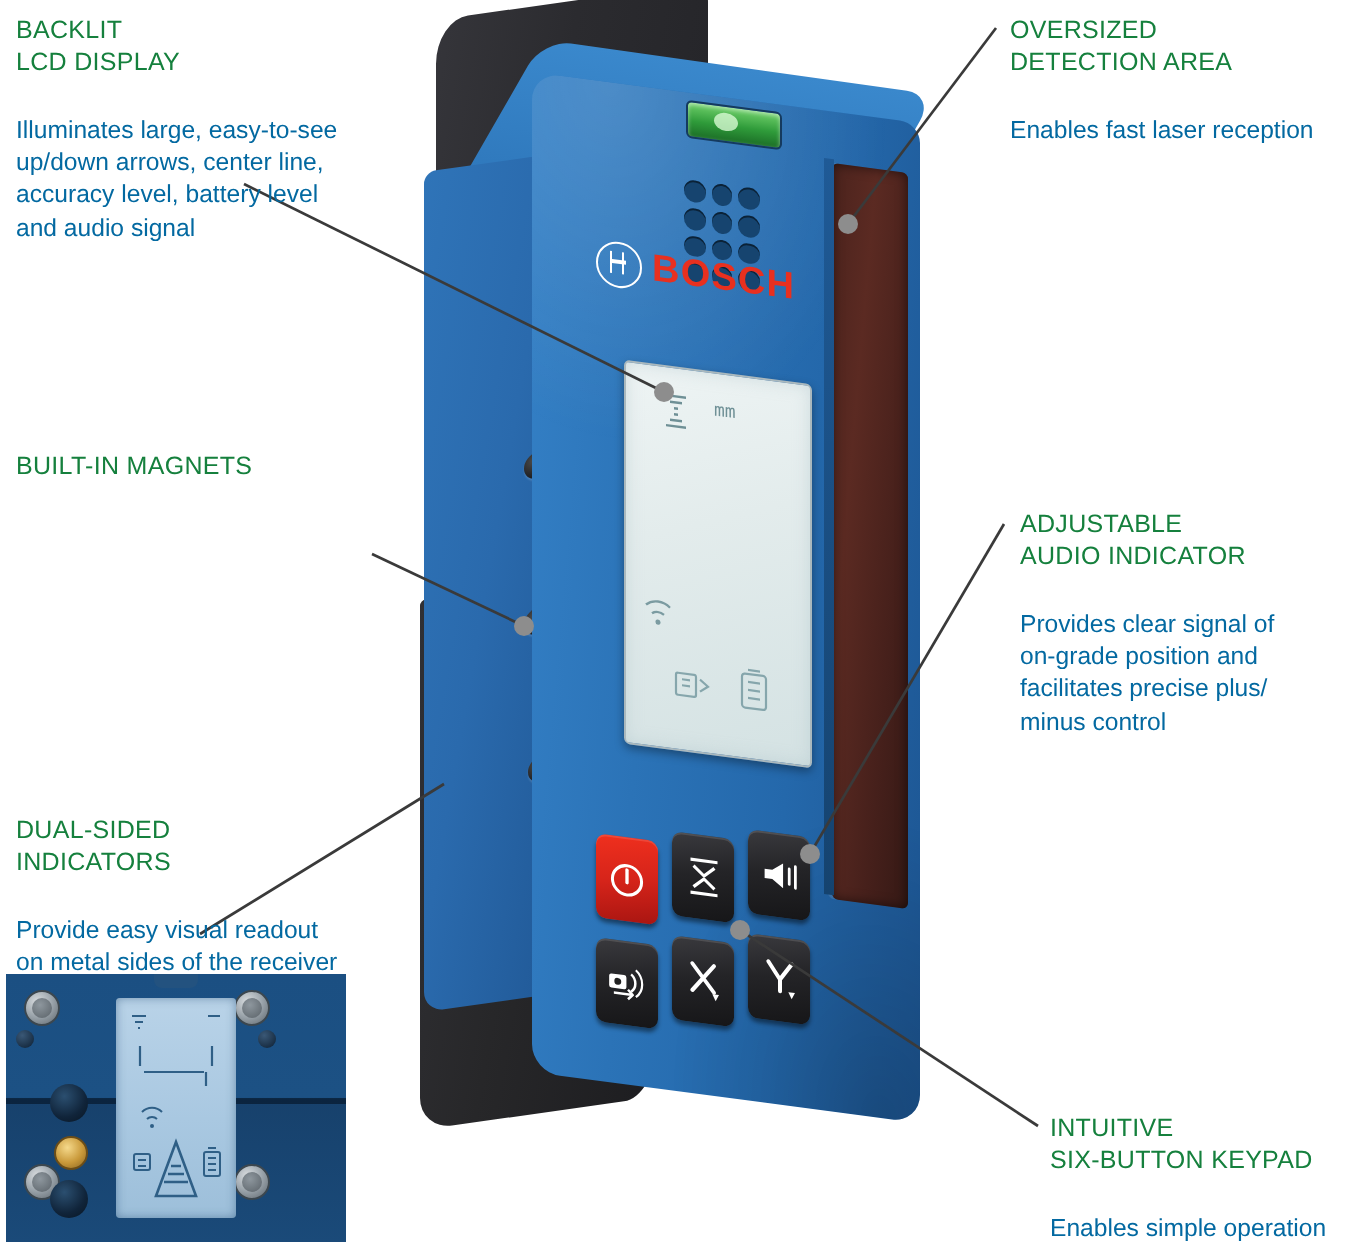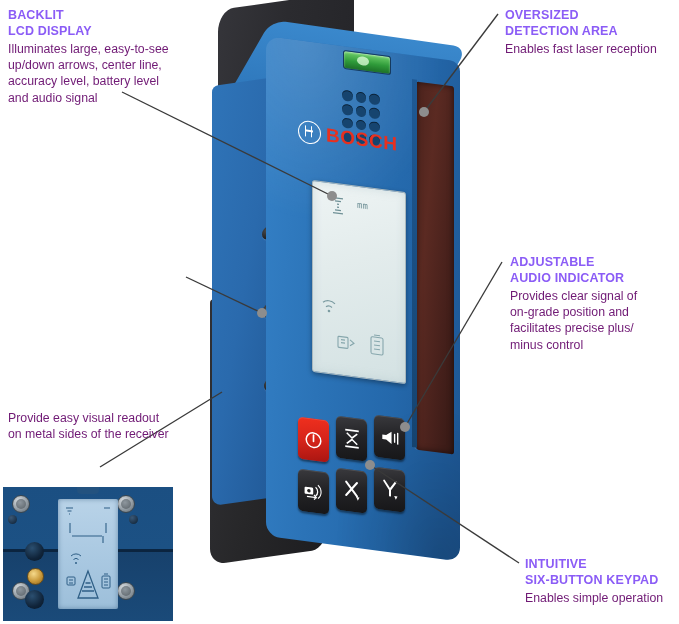--- a/index.html
+++ b/index.html
@@ -22,33 +22,33 @@
     width: 679px;
     height: 624px;
   }
 
   
   .callout {
     position: absolute;
     color: #231f20;
   }
   .callout .ttl {
-    font-weight: bold;
+    font-weight: normal;
     font-size: 12.5px;
     line-height: 15.5px;
     letter-spacing: 0.15px;
-    color: #8b5cf6;
+    color: #15803d;
     white-space: pre-line;
   }
   .callout .body {
     font-size: 12.3px;
     line-height: 16.2px;
-    color: #701a75;
+    color: #0369a1;
     white-space: pre-line;
-    margin-top: 2px;
+    margin-top: 18px;
   }
 
   #co-lcd      { left: 8px;   top: 8px;   width: 215px; }
   #co-magnets  { left: 8px;   top: 226px; width: 215px; }
   #co-dual     { left: 8px;   top: 408px; width: 215px; }
   #co-detect   { left: 505px; top: 8px;   width: 178px; }
   #co-audio    { left: 510px; top: 255px; width: 172px; }
   #co-keypad   { left: 525px; top: 557px; width: 160px; }
 
   
@@ -522,23 +522,26 @@
   <div class="callout" id="co-lcd">
     <div class="ttl">BACKLIT
 LCD DISPLAY</div>
     <div class="body">Illuminates large, easy-to-see
 up/down arrows, center line,
 accuracy level, battery level
 and audio signal</div>
   </div>
 
   <div class="callout" id="co-magnets">
+    <div class="ttl">BUILT-IN MAGNETS</div>
   </div>
 
   <div class="callout" id="co-dual">
+    <div class="ttl">DUAL-SIDED
+INDICATORS</div>
     <div class="body">Provide easy visual readout
 on metal sides of the receiver</div>
   </div>
 
   <div class="callout" id="co-detect">
     <div class="ttl">OVERSIZED
 DETECTION AREA</div>
     <div class="body">Enables fast laser reception</div>
   </div>
 

